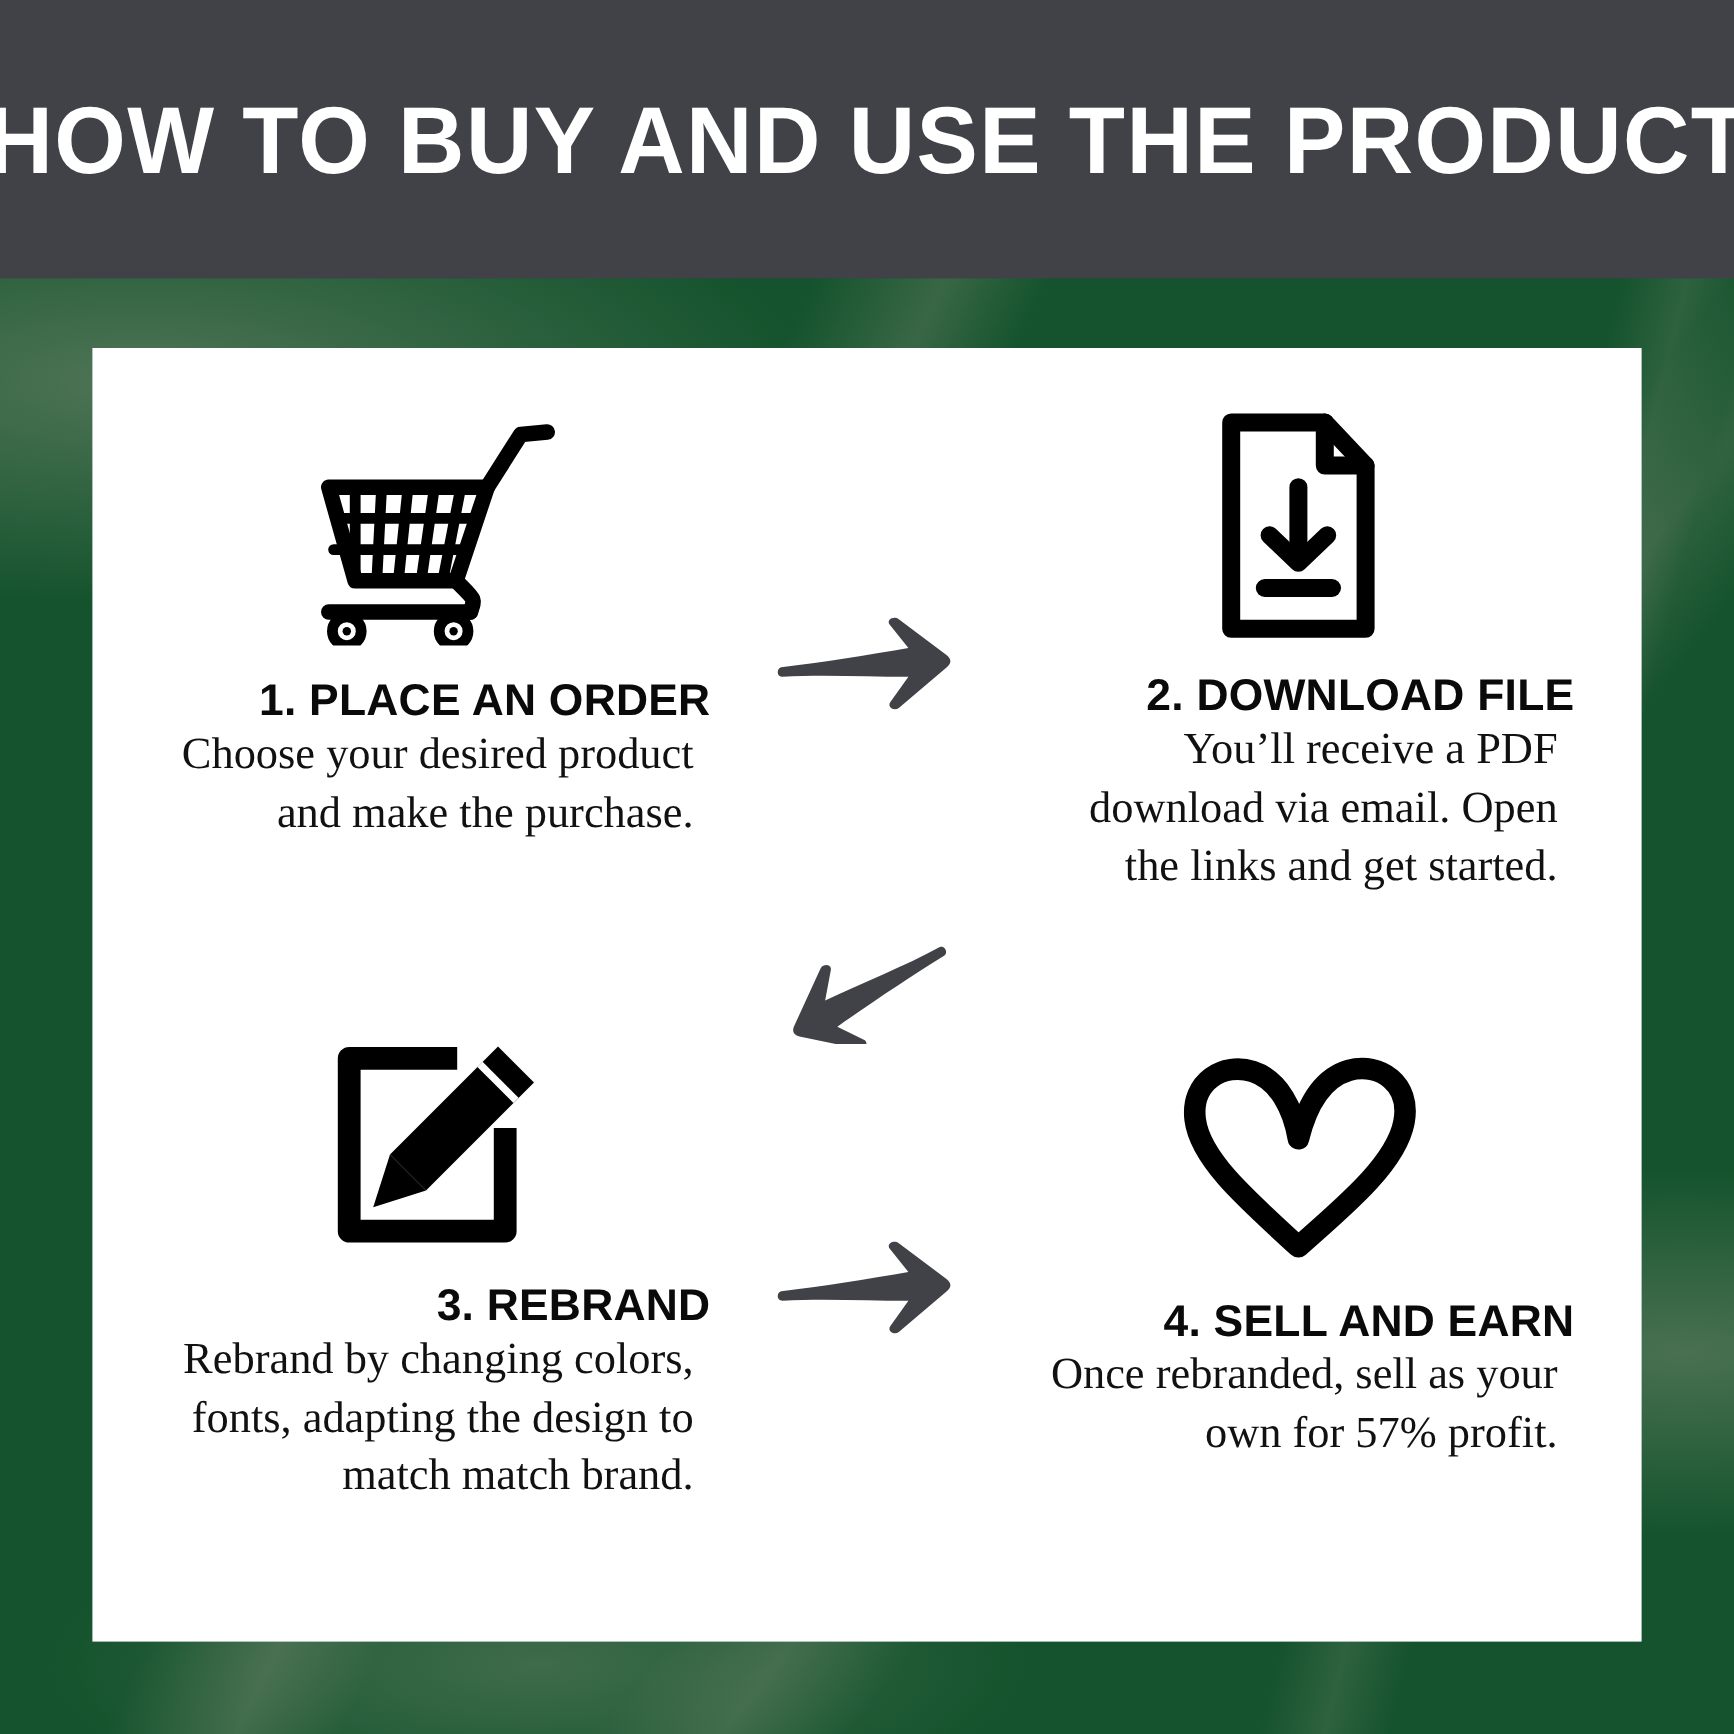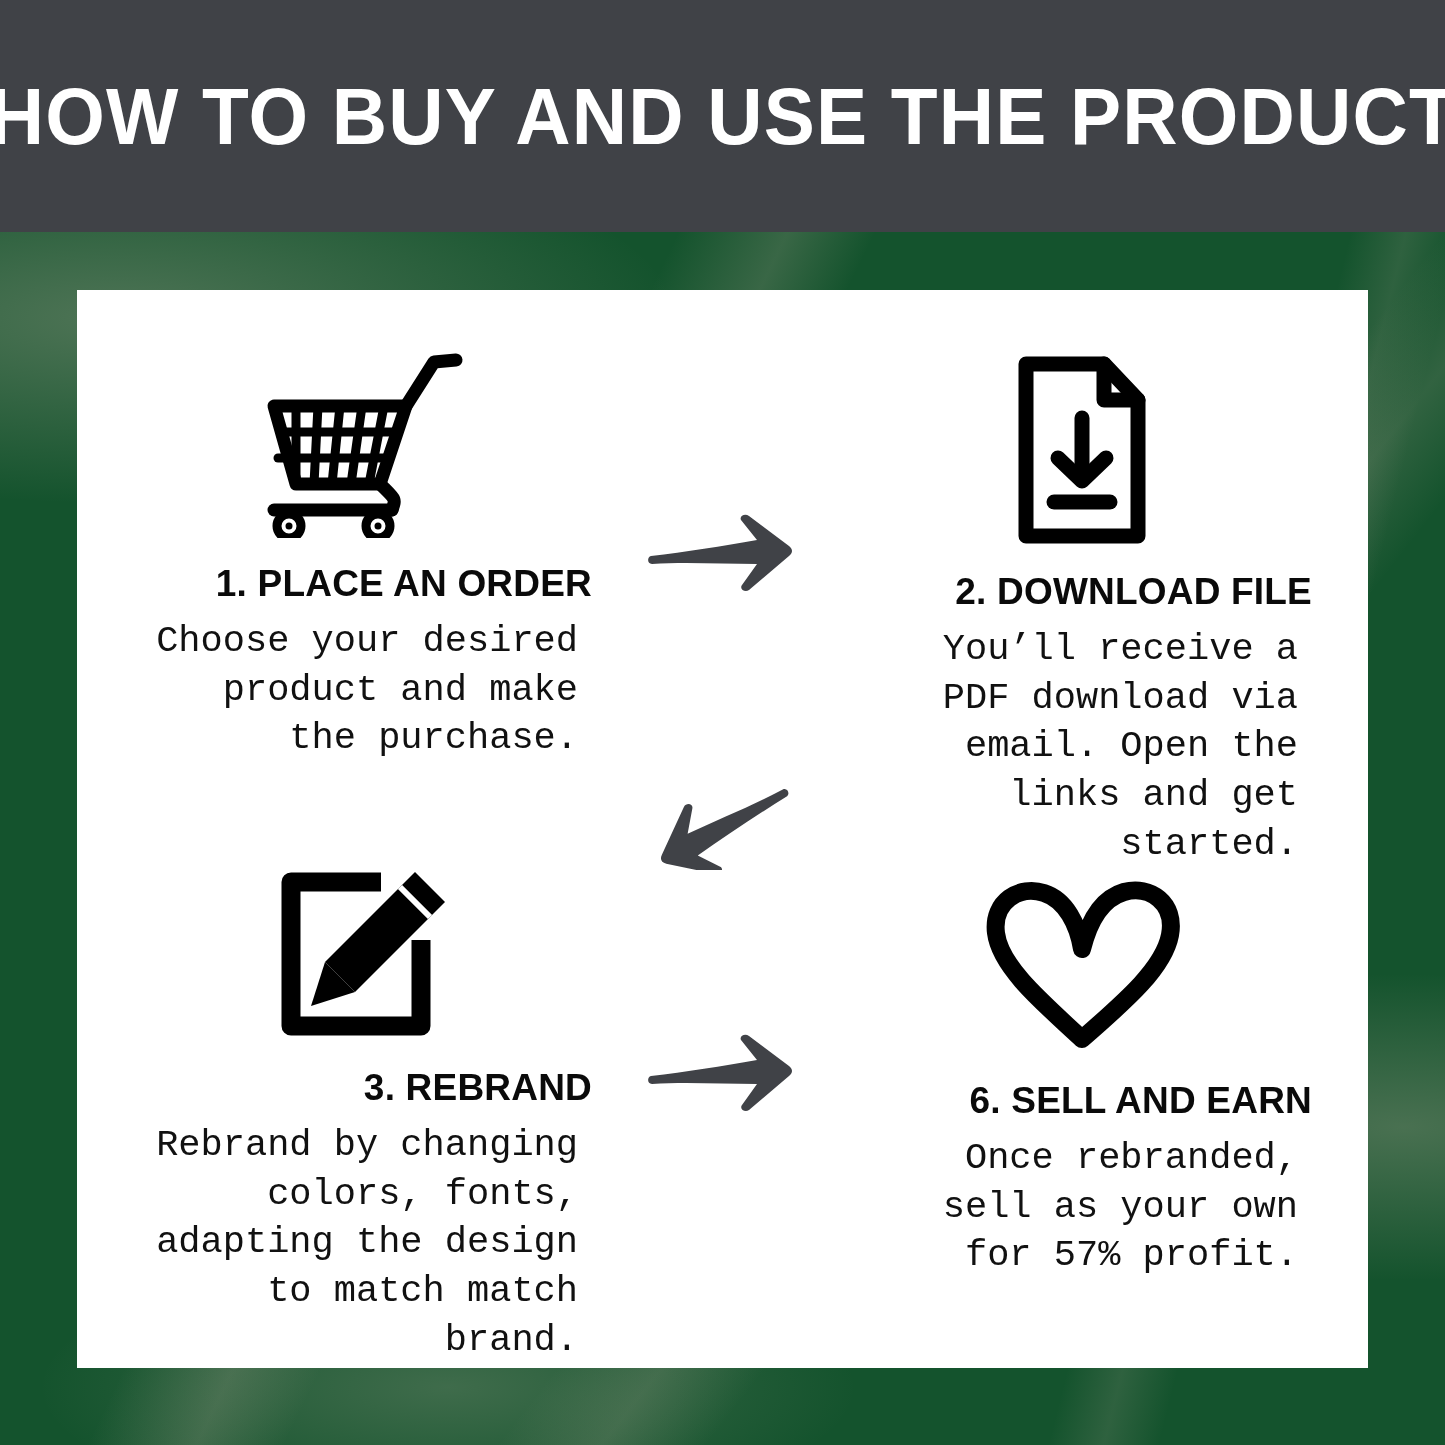--- a/index.html
+++ b/index.html
@@ -77,21 +77,21 @@
     width: 100%;
     height: 100%;
   }
 
   .step {
     position: absolute;
     width: 460px;
     text-align: right;
   }
   .step-1 { left: 55px;  top: 28px;  }
-  .step-2 { left: 775px; top: 36px;  }
+  .step-2 { left: 775px; top: 24px;  }
   .step-3 { left: 55px;  top: 532px; }
   .step-4 { left: 775px; top: 545px; }
 
   .icon-wrap {
     height: 220px;
     display: flex;
     align-items: flex-end;
     justify-content: center;
   }
   .icon-wrap svg { display: block; }
@@ -101,26 +101,26 @@
     font-size: 37px;
     font-weight: 700;
     color: #0a0a0a;
     letter-spacing: 0.2px;
     margin-top: 26px;
     line-height: 1.1;
     white-space: nowrap;
   }
 
   .step-body {
-    font-family: Liberation Mono, monospace;
+    font-family: Liberation Serif, serif;
     font-size: 37px;
     font-weight: 400;
     color: #111111;
     line-height: 1.32;
-    margin-top: 12px;
+    margin-top: 0;
     padding: 0 14px;
   }
 
   
   .arrow {
     position: absolute;
   }
   .arrow-top    { left: 568px; top: 222px; }
   .arrow-middle { left: 570px; top: 480px; }
   .arrow-bottom { left: 568px; top: 742px; }
@@ -212,21 +212,21 @@
           <svg width="196" height="178" viewBox="0 0 196 178" aria-hidden="true">
             <path d="M98 162
                      C 52 120, 16 88, 12 56
                      C 8 24, 36 8, 60 16
                      C 82 23, 94 48, 98 72
                      C 104 48, 116 22, 140 15
                      C 166 8, 192 26, 186 58
                      C 180 90, 144 122, 98 162 Z" fill="none" stroke="#000000" stroke-width="18" stroke-linejoin="round" stroke-linecap="round"></path>
           </svg>
         </div>
-        <div class="step-title">6. SELL AND EARN</div>
+        <div class="step-title">4. SELL AND EARN</div>
         <div class="step-body">Once rebranded, sell as your own for 57% profit.</div>
       </div>
 
       <div class="arrow arrow-top">
         <svg width="150" height="82" viewBox="0 0 150 82" aria-hidden="true">
           <path d="M6 44 C 40 40, 78 34, 112 28
                    L 96 8 C 94 4, 100 1, 104 4
                    L 144 34 C 148 37, 148 41, 144 44
                    L 104 78 C 100 81, 94 77, 97 73
                    L 112 52 C 78 52, 40 50, 7 52

